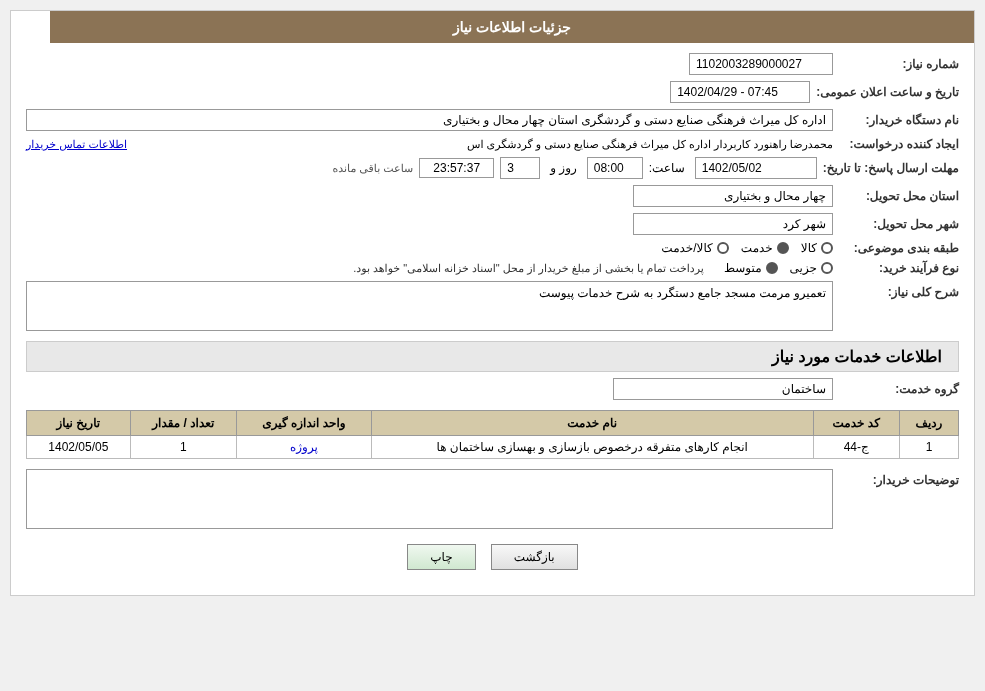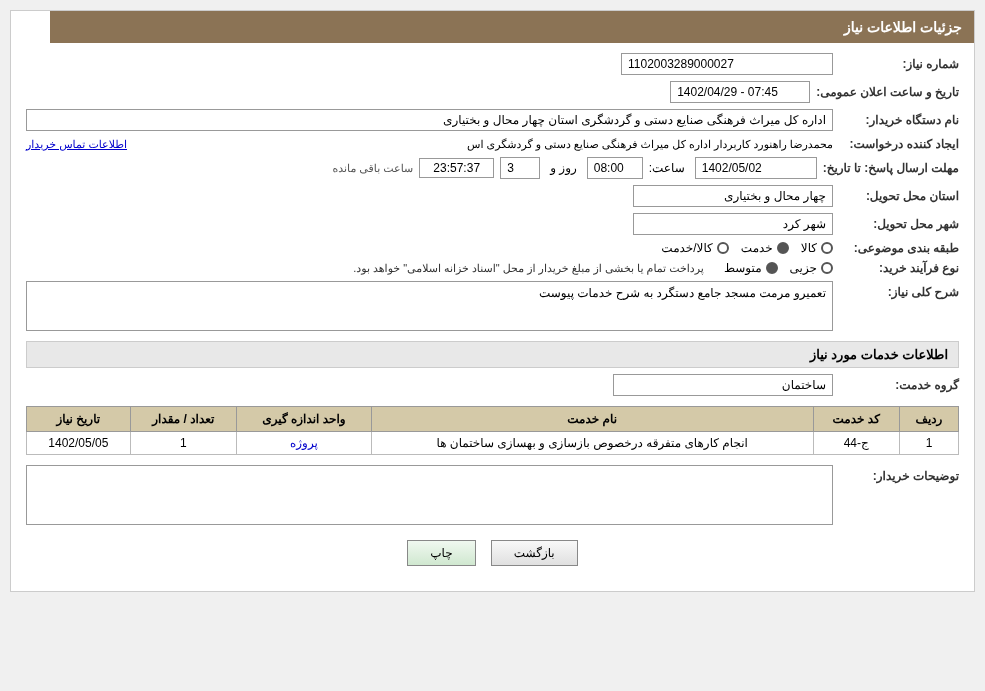--- a/index.html
+++ b/index.html
@@ -12,21 +12,21 @@
     }
     .page-container {
       max-width: 965px;
       margin: 0 auto;
       background: #fff;
       border: 1px solid #ccc;
     }
     .page-header {
       background: #8b7355;
       color: #fff;
-      text-align: right;
+      text-align: center;
       padding: 8px 12px;
       font-size: 14px;
       font-weight: bold;
       margin-left: 39px;
     }
     .content {
       padding: 10px 15px;
     }
     .row {
       display: flex;
@@ -46,40 +46,40 @@
       background: #fff;
       padding: 3px 6px;
       min-height: 22px;
       display: flex;
       align-items: center;
     }
     .field-wide {
       flex: 1;
     }
     .field-id {
-      width: 212px;
+      width: 144px;
       direction: ltr;
       text-align: left;
     }
     .field-date {
       direction: ltr;
       text-align: left;
       width: 140px;
     }
     .link-text {
       color: #0000cc;
       text-decoration: underline;
       cursor: pointer;
     }
     .section-title {
       background: #e8e8e8;
       border: 1px solid #ccc;
-      padding: 5px 10px;
+      padding: 5px 16px;
       font-weight: bold;
-      font-size: 13px;
+      font-size: 16px;
       margin: 10px 0 6px 0;
       text-align: right;
     }
     .textarea-box {
       border: 1px solid #999;
       background: #fff;
       padding: 4px 6px;
       min-height: 50px;
       width: 100%;
       text-align: right;

